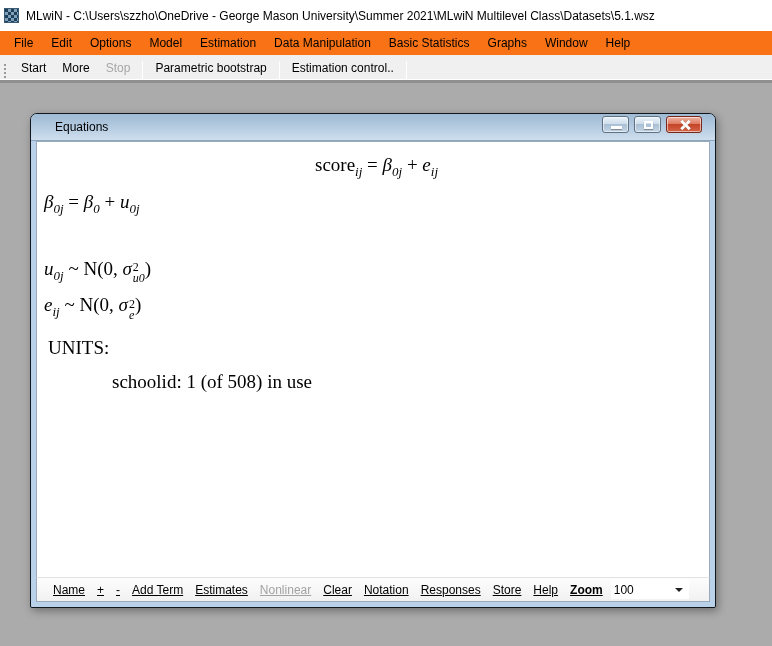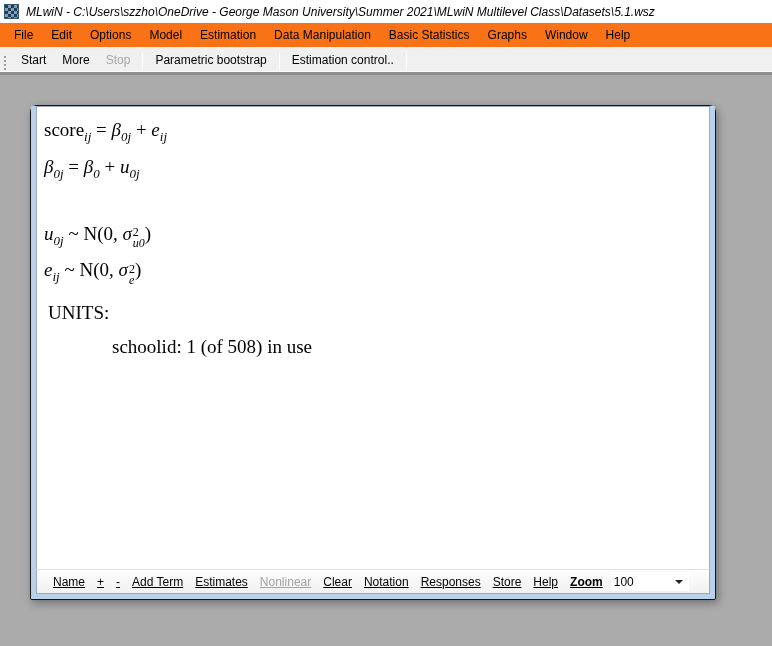--- a/index.html
+++ b/index.html
@@ -1,20 +1,20 @@
 <!DOCTYPE html>
 <html><head>
 <meta charset="utf-8">
 <style>
   * { margin:0; padding:0; box-sizing:border-box; }
   html,body { width:772px; height:646px; overflow:hidden; }
   body { font-family:"Liberation Sans", sans-serif; background:#ababab; position:relative; }
 
   
-  .app-titlebar { height:23px; background:#ffffff; display:flex; align-items:center; padding-left:4px;font-style:italic; }
+  .app-titlebar { height:31px; background:#ffffff; display:flex; align-items:center; padding-left:4px; }
   .app-icon { width:15px; height:15px; margin-right:7px; border:1px solid #3a5a74;
     background:
       conic-gradient(#7fa0b8 25%, #1e3f5a 0 50%, #7fa0b8 0 75%, #1e3f5a 0) 0 0/6px 6px,
       #27506e; }
   .app-title-text { font-size:12px; color:#000; white-space:nowrap; }
 
   .menubar { height:24px; background:#f97316; display:flex; align-items:center; padding-left:5px; }
   .menu-item { font-size:12px; color:#000; padding:4px 9px; cursor:default; }
 
   .toolbar { height:24px; background:#f0f0f0; display:flex; align-items:flex-end; }
@@ -63,21 +63,21 @@
   .eqline { font-family:"Liberation Serif","DejaVu Serif",serif; font-size:19px; color:#000;
     line-height:30px; white-space:nowrap; }
   .it { font-style:italic; }
   .rm { font-style:normal; }
   sub.scr { font-size:13px; font-style:italic; }
   .supsub { display:inline-flex; flex-direction:column; align-items:flex-start;
     vertical-align:middle; line-height:1; transform:translateY(3px); margin-left:1px; }
   .supsub .sup { font-size:12px; line-height:11px; font-style:normal; }
   .supsub .sub { font-size:12px; line-height:11px; font-style:italic; }
 
-  .l1 { margin-top:2px; }
+  .l1 { margin-top:2px;text-align:center; }
   .l2 { }
   .l3 { margin-top:30px; }
   .l4 { }
   .l-cases { margin-top:9px; line-height:26px; }
   .l-units { margin-top:8px; line-height:26px; padding-left:4px; }
   .l-units-detail { margin-top:8px; line-height:26px; padding-left:68px; }
 
   .eq-bottombar { height:25px; background:linear-gradient(180deg,#fdfdfd,#f1f1f1);
     border:1px solid #9aaaba; border-top:1px solid #e2e2e2;
     display:flex; align-items:center; padding-left:10px; font-size:12px; color:#000; }
@@ -122,20 +122,34 @@
   <span class="tool-btn">Estimation control..</span>
   <div class="tb-sep"></div>
 </div>
 
 <div class="chrome-divider"></div>
 
 <div class="desktop">
 
   <div class="eq-window">
 
+    <div class="eq-titlebar">
+      <span class="eq-title-text">Equations</span>
+      <div class="win-buttons">
+        <div class="wb">
+          <div class="glyph-min"></div>
+        </div>
+        <div class="wb">
+          <div class="glyph-max"></div>
+        </div>
+        <div class="wb close">
+          <div class="glyph-x"></div>
+        </div>
+      </div>
+    </div>
 
     <div class="eq-frame">
       <div class="eq-content">
 
         <div class="eqline l1"><span class="rm">score</span><sub class="scr">ij</sub><span class="rm"> = </span><span class="it">β</span><sub class="scr">0j</sub><span class="rm"> + </span><span class="it">e</span><sub class="scr">ij</sub></div>
 
         <div class="eqline l2"><span class="it">β</span><sub class="scr">0j</sub><span class="rm"> = </span><span class="it">β</span><sub class="scr">0</sub><span class="rm"> + </span><span class="it">u</span><sub class="scr">0j</sub></div>
 
         <div class="eqline l3"><span class="it">u</span><sub class="scr">0j</sub><span class="rm"> ~ </span><span class="rm">N(0, </span><span class="it">σ</span><span class="supsub">
               <span class="sup">2</span>

